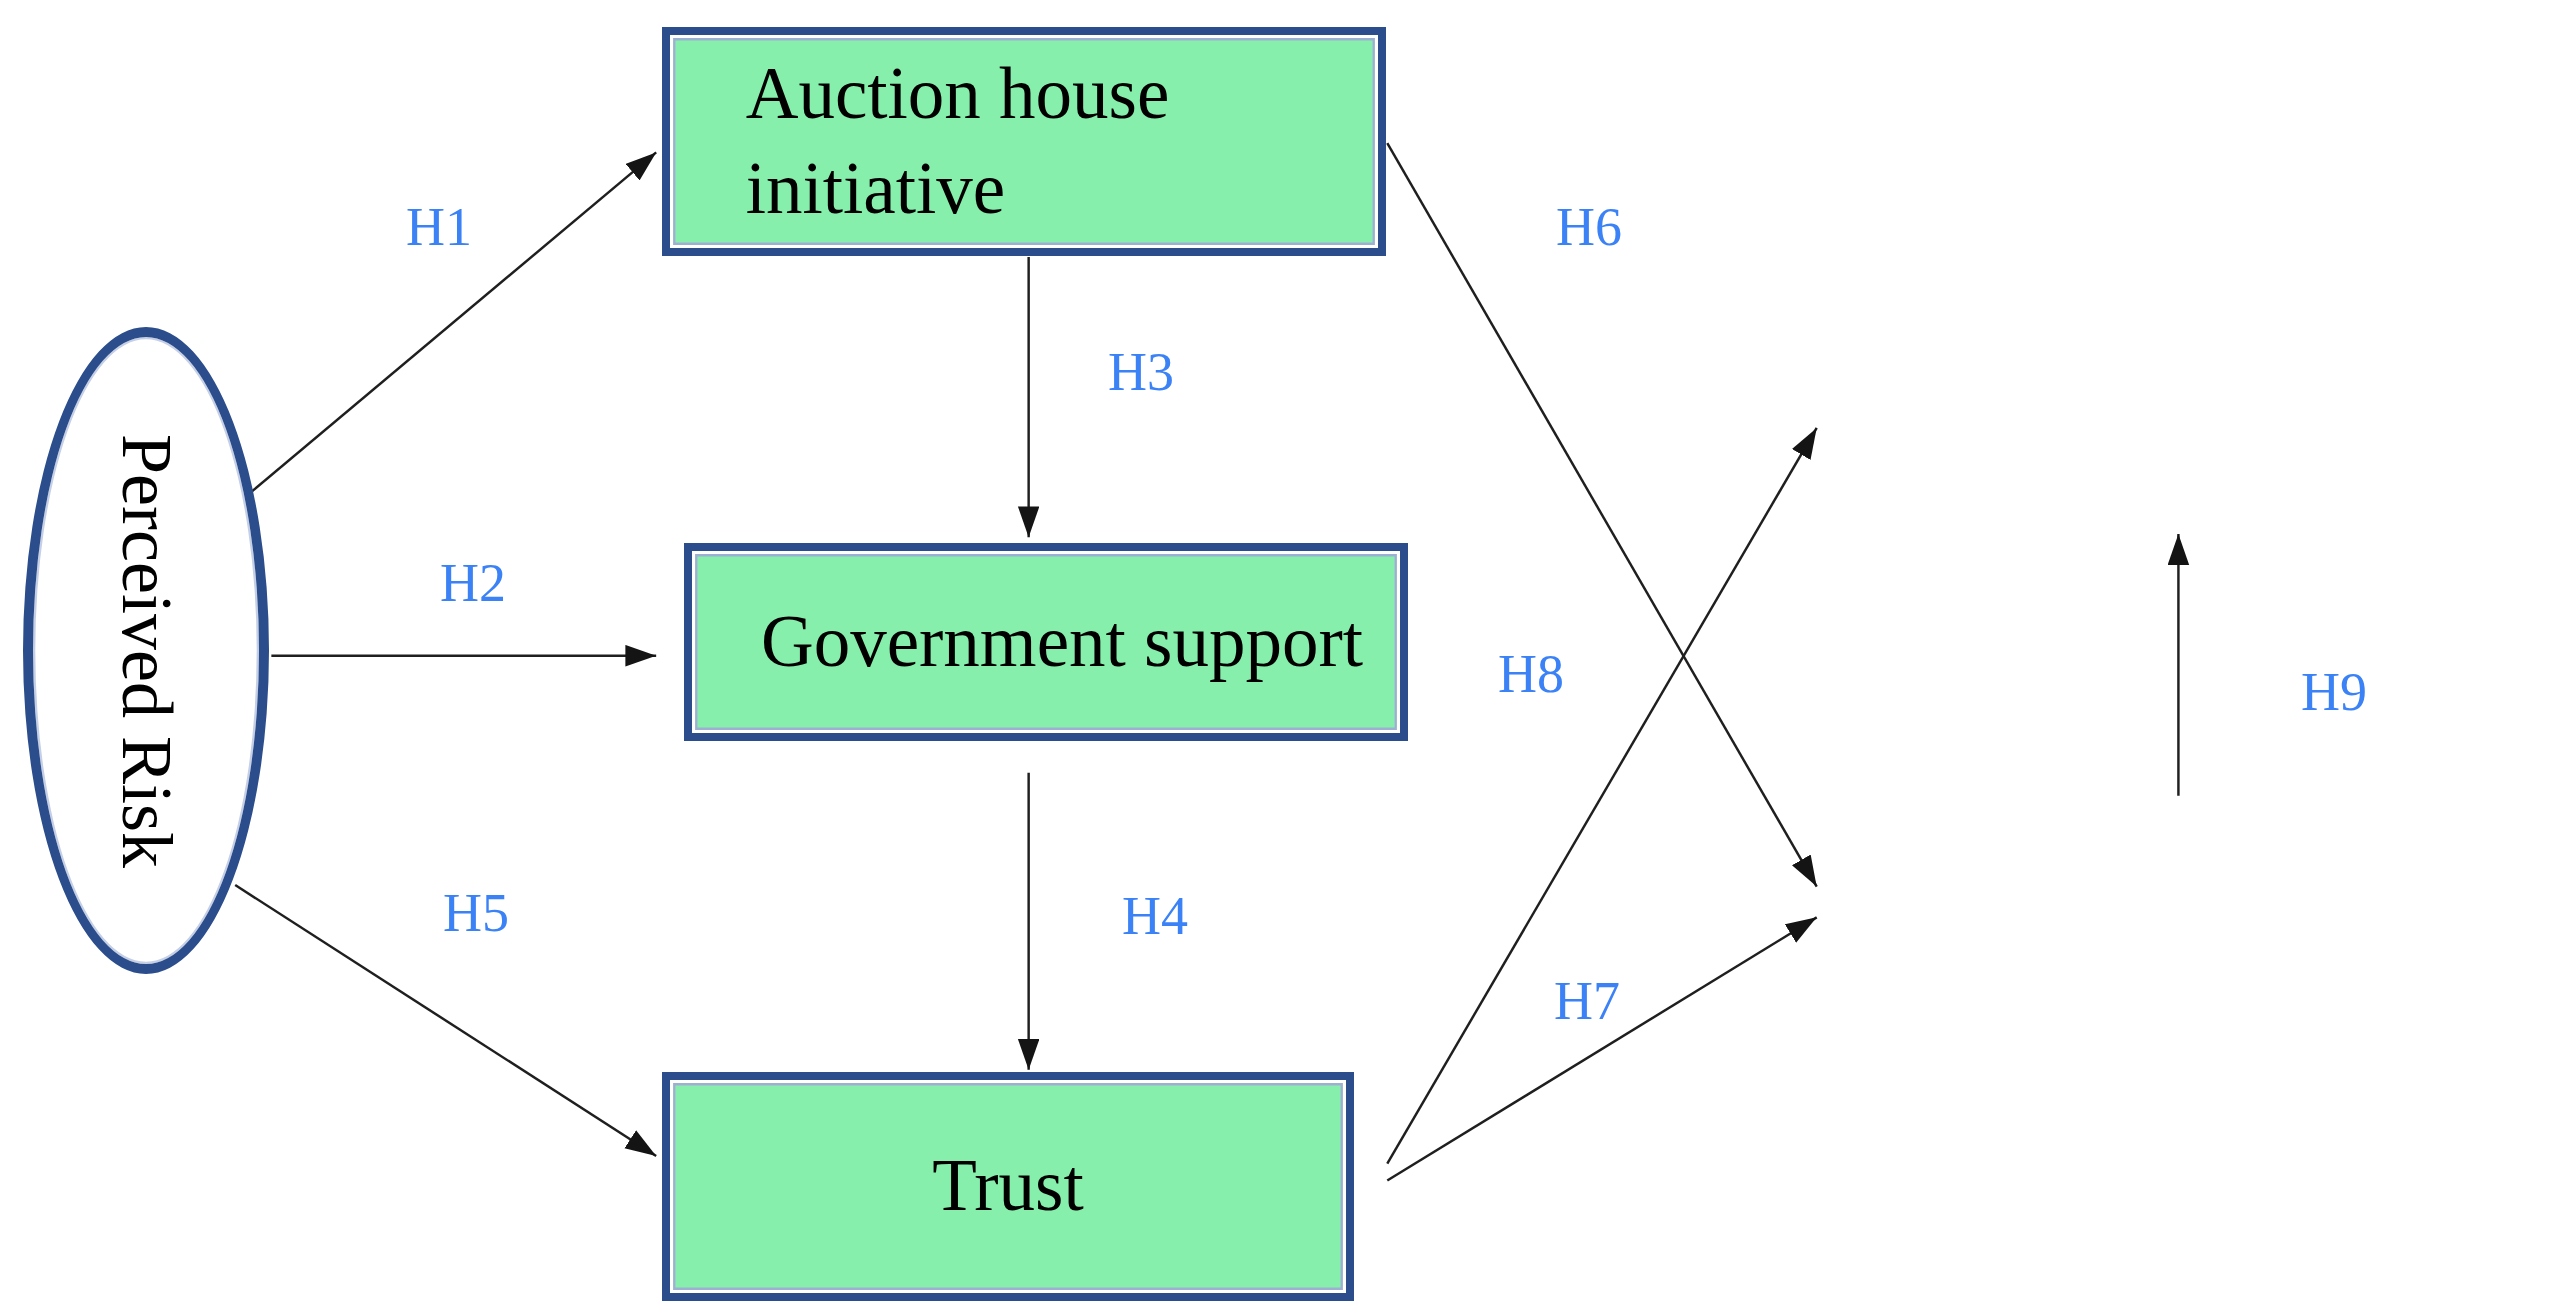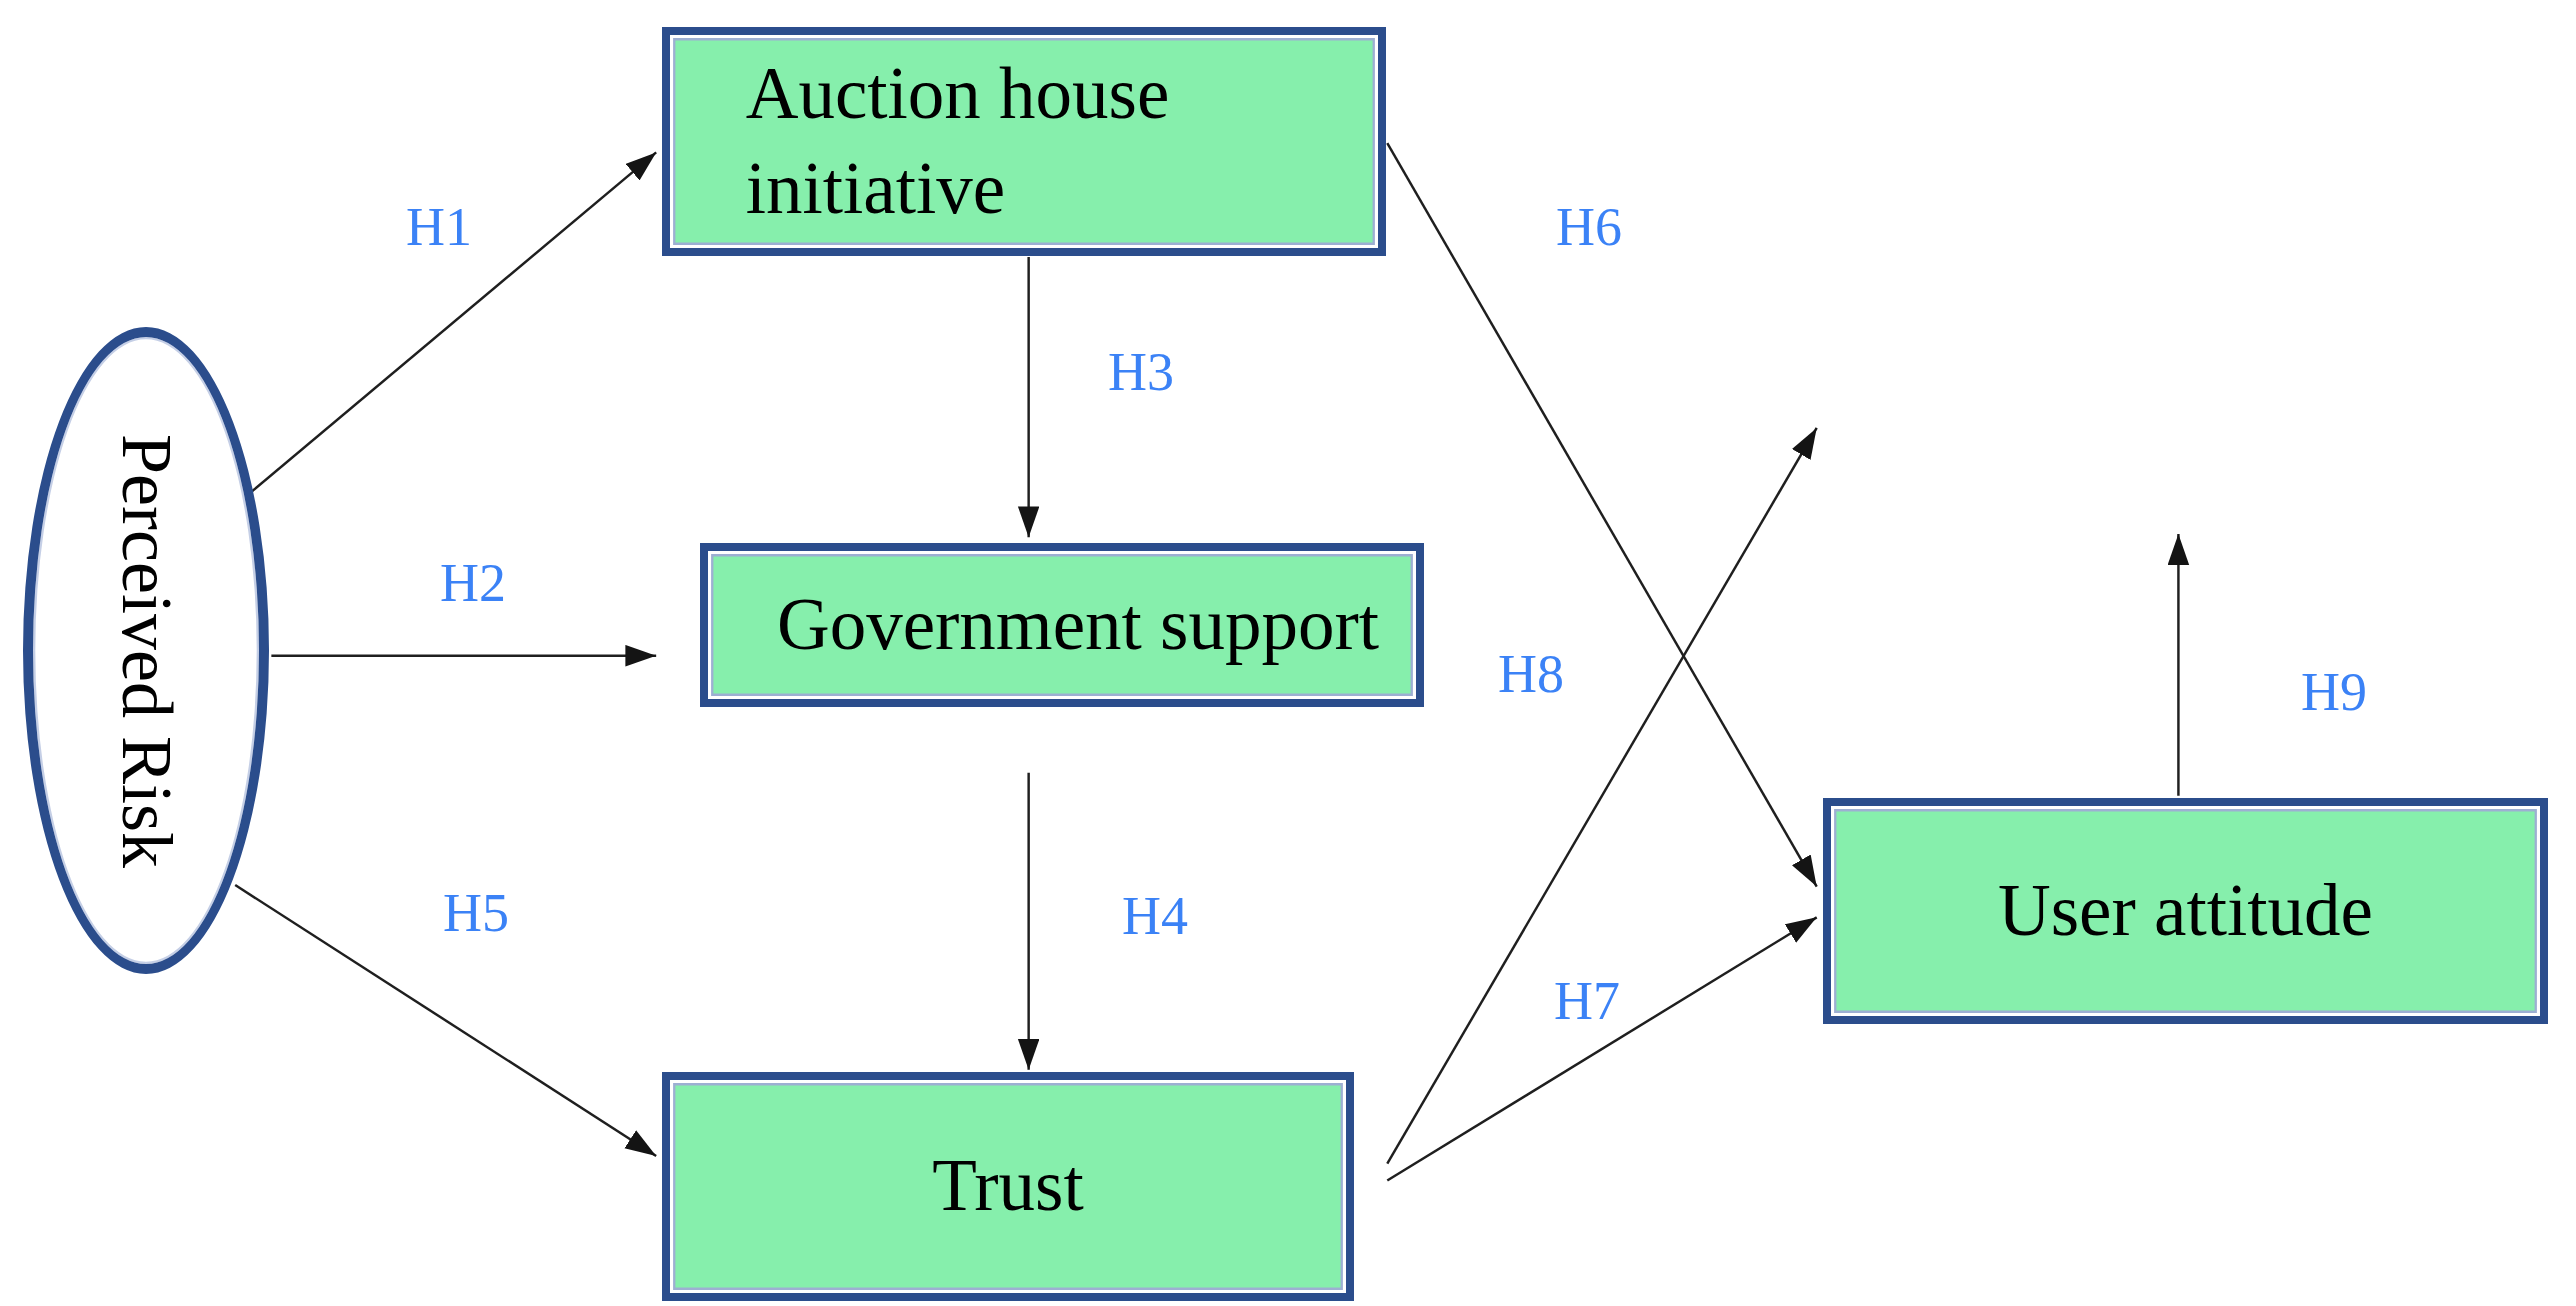--- a/index.html
+++ b/index.html
@@ -99,32 +99,29 @@
   </svg>
 
   <div class="node-ellipse" style="left:23px; top:327px; width:246px; height:647px;">
     <span class="vertical-label">Perceived Risk</span>
   </div>
 
   <div class="node-rect" style="left:662px; top:27px; width:724px; height:229px; justify-content:flex-start; padding-left:68px;">
     <div class="node-text left-wrap">Auction house initiative</div>
   </div>
 
-  <div class="node-rect" style="left:700px; top:543px; width:724px; height:164px;padding-left:32px;">
+  <div class="node-rect" style="left:684px; top:543px; width:724px; height:198px;padding-left:32px;">
     <div class="node-text">Government support</div>
   </div>
 
   <div class="node-rect" style="left:662px; top:1072px; width:692px; height:229px;">
     <div class="node-text">Trust</div>
   </div>
 
 
-  <div class="node-rect" style="left:1823px; top:798px; width:725px; height:226px;">
-    <div class="node-text">User attitude</div>
-  </div>
 
   <div class="h-label" style="left:439px;  top:227px;">H1</div>
   <div class="h-label" style="left:473px;  top:583px;">H2</div>
   <div class="h-label" style="left:1141px; top:372px;">H3</div>
   <div class="h-label" style="left:1155px; top:916px;">H4</div>
   <div class="h-label" style="left:476px;  top:913px;">H5</div>
   <div class="h-label" style="left:1589px; top:227px;">H6</div>
   <div class="h-label" style="left:1587px; top:1001px;">H7</div>
   <div class="h-label" style="left:1531px; top:674px;">H8</div>
   <div class="h-label" style="left:2310px; top:692px;margin-left:24px;">H9</div>

